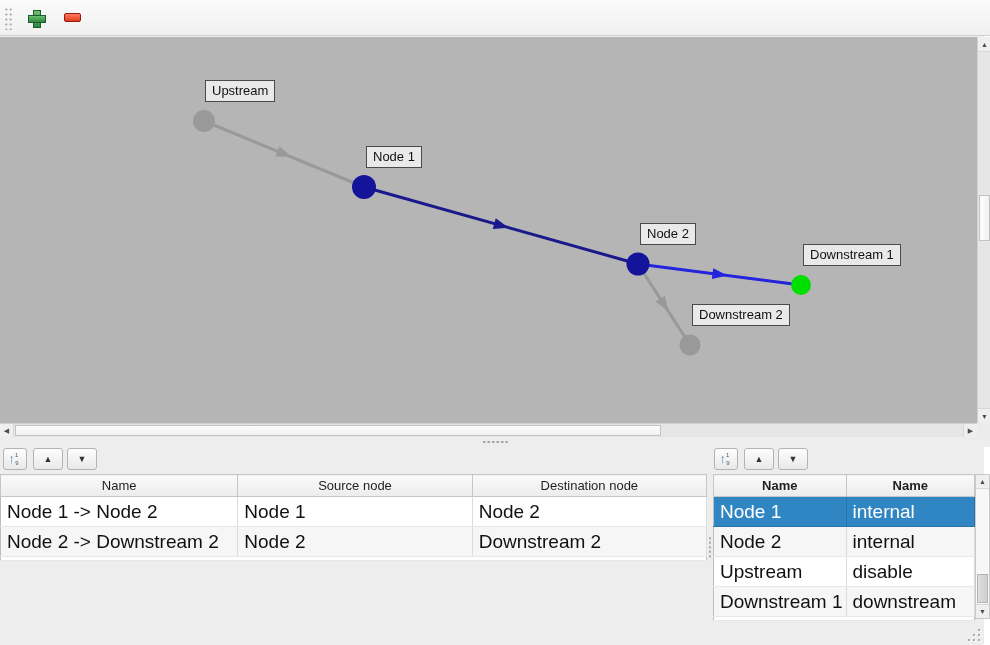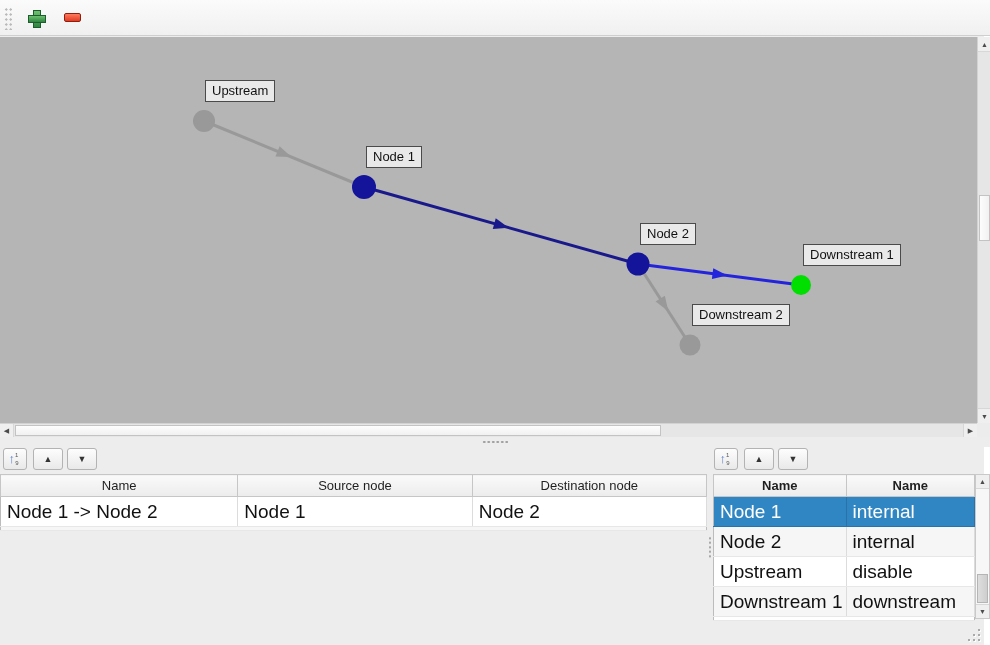--- a/index.html
+++ b/index.html
@@ -208,20 +208,25 @@
           <th>Destination node</th>
         </tr>
       </thead>
       <tbody>
         <tr>
           <td>Node 1 -&gt; Node 2</td>
           <td>Node 1</td>
           <td>Node 2</td>
         </tr>
         <tr>
+          <td>Node 2 -&gt; Downstream 2</td>
+          <td>Node 2</td>
+          <td>Downstream 2</td>
+        </tr>
+        <tr>
           <td class="filler" colspan="3"></td>
         </tr>
       </tbody>
     </table>
 
   <div class="table-vsplit">
     <div class="dots"></div>
   </div>
 
   <table class="nodes-table" id="nodes-table">

